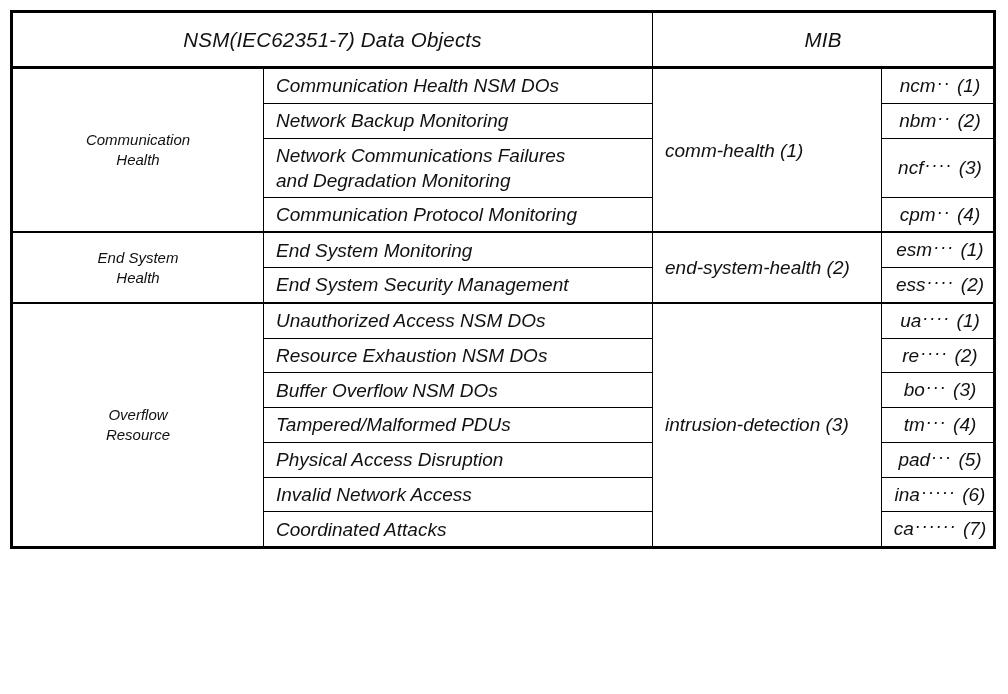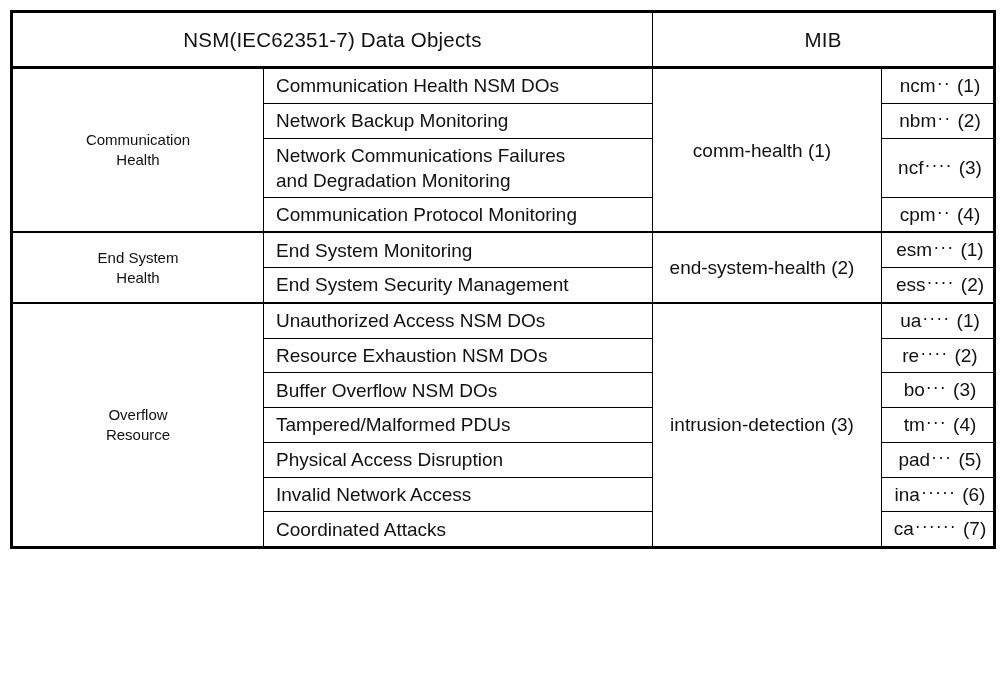--- a/index.html
+++ b/index.html
@@ -24,20 +24,21 @@
     box-sizing: border-box;
   }
 
   table.nsm-table {
     width: 983px;
     height: 536px;
     border-collapse: collapse;
     table-layout: fixed;
     box-sizing: border-box;
     border: 3px solid #000000;
+    font-style: italic;
   }
 
   table.nsm-table td,
   table.nsm-table th {
     border: 1px solid #000000;
     box-sizing: border-box;
     font-weight: normal;
     color: #111111;
     vertical-align: middle;
   }
@@ -66,21 +67,21 @@
     line-height: 1.32;
     padding: 2px 8px;
   }
   td.object-cell {
     text-align: left;
     font-size: 19px;
     line-height: 1.32;
     padding: 4px 8px 4px 12px;
   }
   td.mib-cell {
-    text-align: center;
+    text-align: left;
     font-size: 19px;
     line-height: 1.32;
     padding: 4px 22px 4px 12px;
   }
   td.code-cell {
     text-align: center;
     font-size: 19px;
     line-height: 1.32;
     padding: 4px 4px 4px 9px;
     white-space: nowrap;

